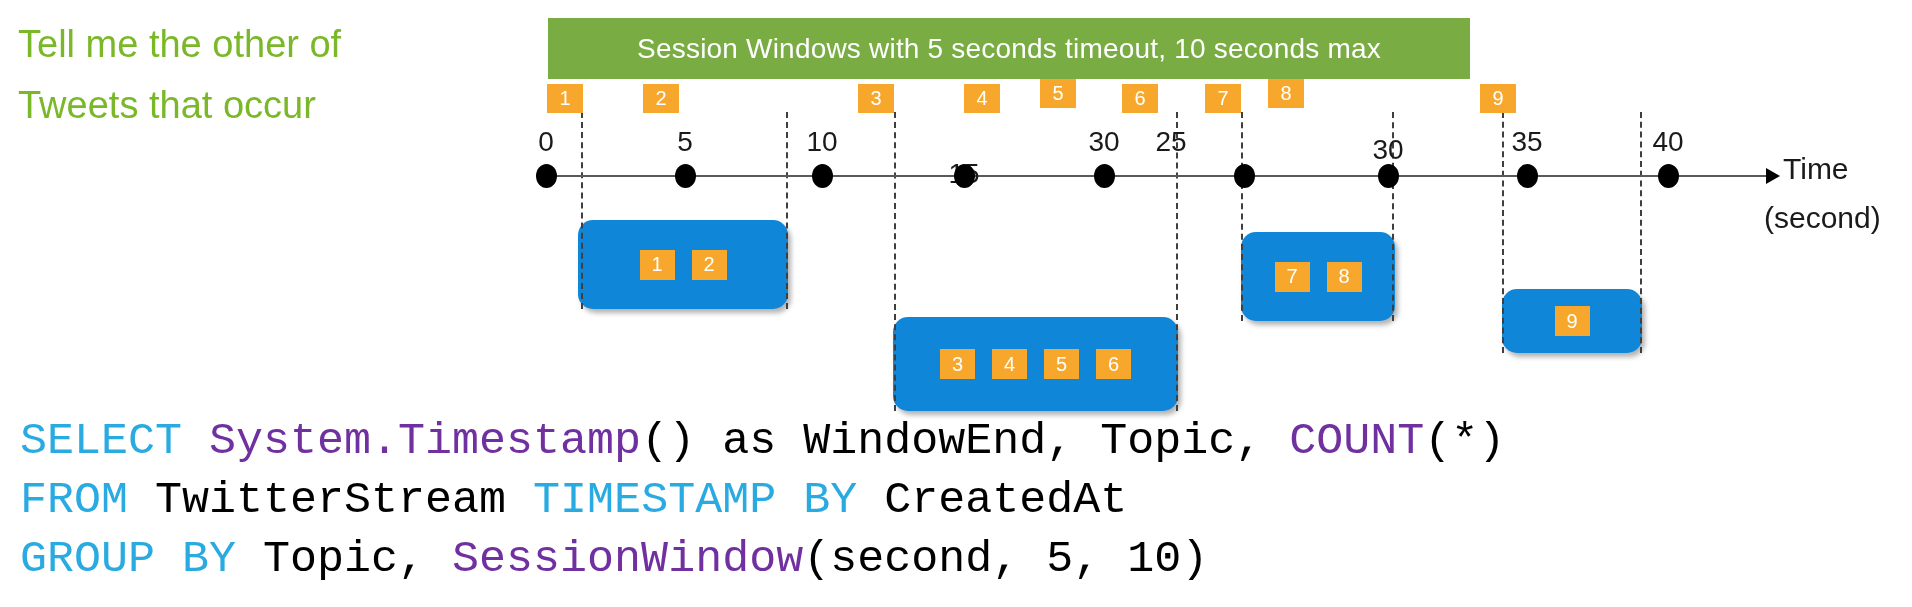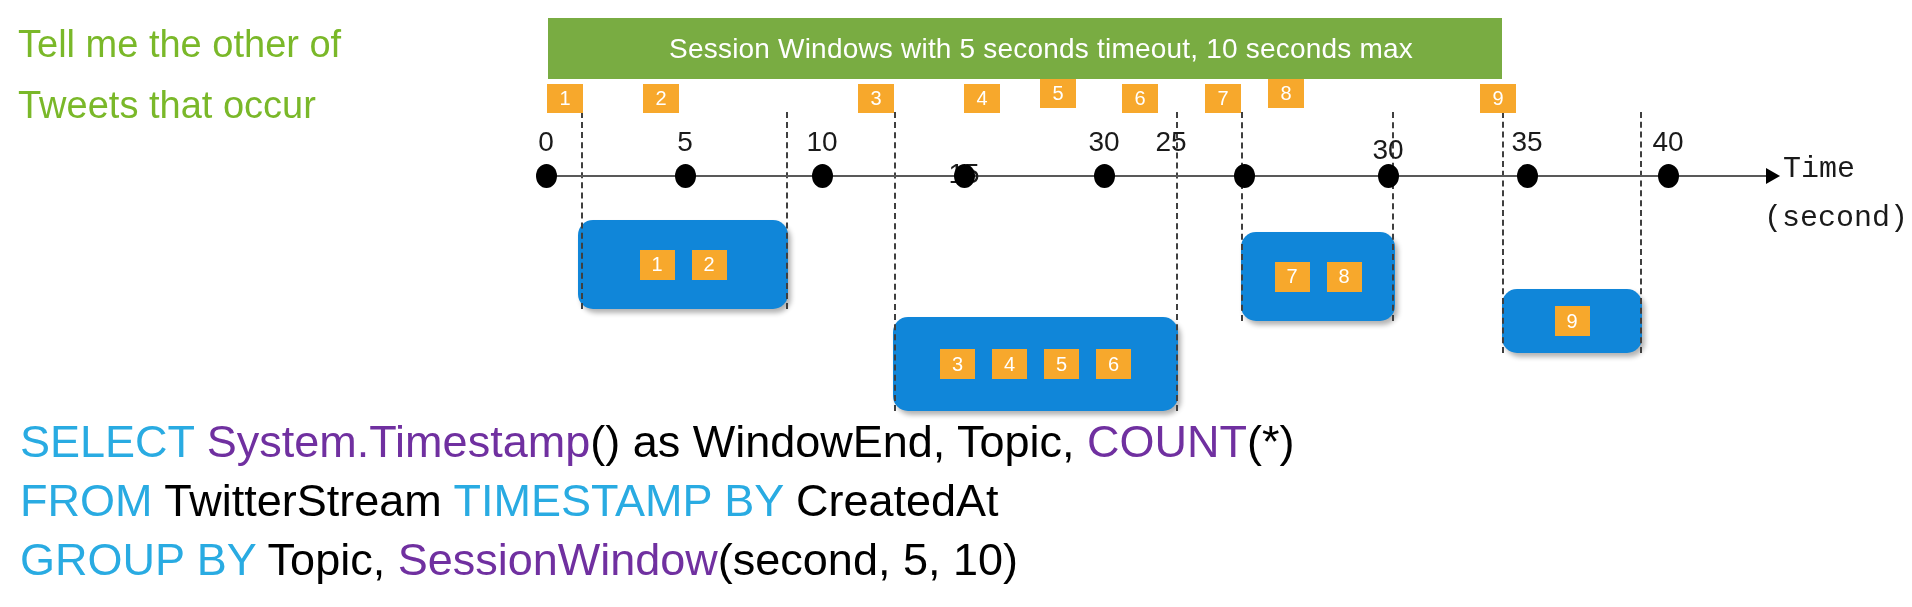--- a/index.html
+++ b/index.html
@@ -8,21 +8,21 @@
     font-family:"Liberation Sans",sans-serif;
   }
   
   .quote{
     position:absolute;left:18px;top:14px;width:420px;
     font-size:38px;line-height:61px;font-weight:400;letter-spacing:0px;
   }
   
   .banner{
     position:absolute;left:548px;top:18px;width:922px;height:61px;
-    display:flex;align-items:center;justify-content:center;padding-left:32px;
+    display:flex;align-items:center;justify-content:center;
   }
   .banner span{color:#ffffff;font-size:28px;font-weight:300;letter-spacing:0.2px;}
   
   .axis-line{position:absolute;height:2px;background:#595959;}
   .arrow-head{position:absolute;width:0;height:0;border-top:8px solid transparent;border-bottom:8px solid transparent;border-left:14px solid #000;}
   .tick-label{position:absolute;transform:translateX(-50%);font-size:28px;color:#1a1a1a;font-weight:400;}
   .dot{position:absolute;width:21px;height:24px;border-radius:50%;background:#000;}
   .event-box{
     position:absolute;width:36px;height:29px;background:#f7a82c;
     display:flex;align-items:center;justify-content:center;
@@ -32,25 +32,25 @@
     position:absolute;background:#1086d9;border-radius:15px;
     box-shadow:3px 4px 5px rgba(0,0,0,0.30);
     display:flex;align-items:center;justify-content:center;gap:17px;
   }
   .window-event{
     width:35px;height:30px;background:#f7a82c;flex:0 0 auto;
     display:flex;align-items:center;justify-content:center;
     color:#fff;font-size:20px;
   }
   .boundary{position:absolute;width:0;border-left:2px dashed #3f3f3f;}
-  .time-label{position:absolute;font-size:30px;font-weight:300;color:#1a1a1a;font-family:Liberation Mono, monospace;}
+  .time-label{position:absolute;font-size:30px;font-weight:300;color:#1a1a1a;}
   
   .code{
     position:absolute;left:20px;top:412px;
-    font-family:Liberation Sans, sans-serif;font-size:45px;line-height:59px;white-space:pre;
+    font-family:Liberation Mono, monospace;font-size:45px;line-height:59px;white-space:pre;
   }
   .tok-kw{color:#29abe2;}
   .tok-fn{color:#7030a0;}
   .tok-plain{color:#000000;}
 </style>
 </head>
 <body>
 
 <div class="stage">
 

